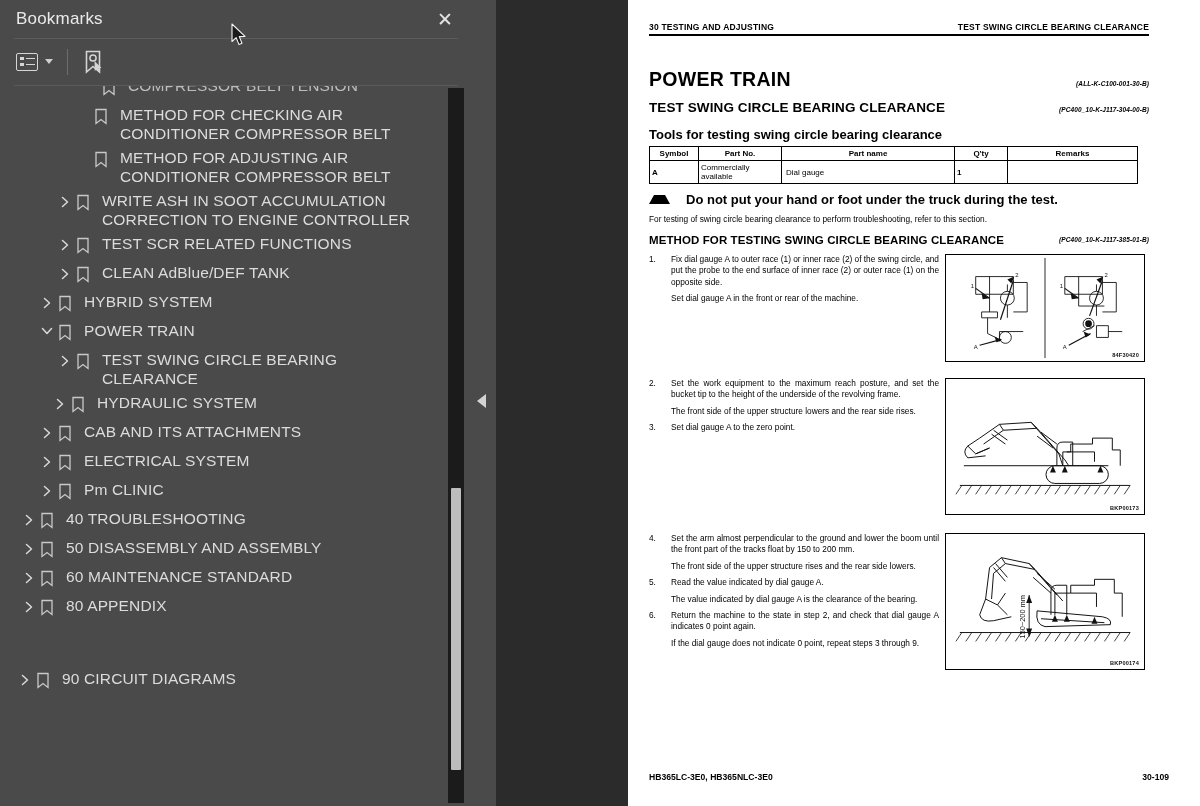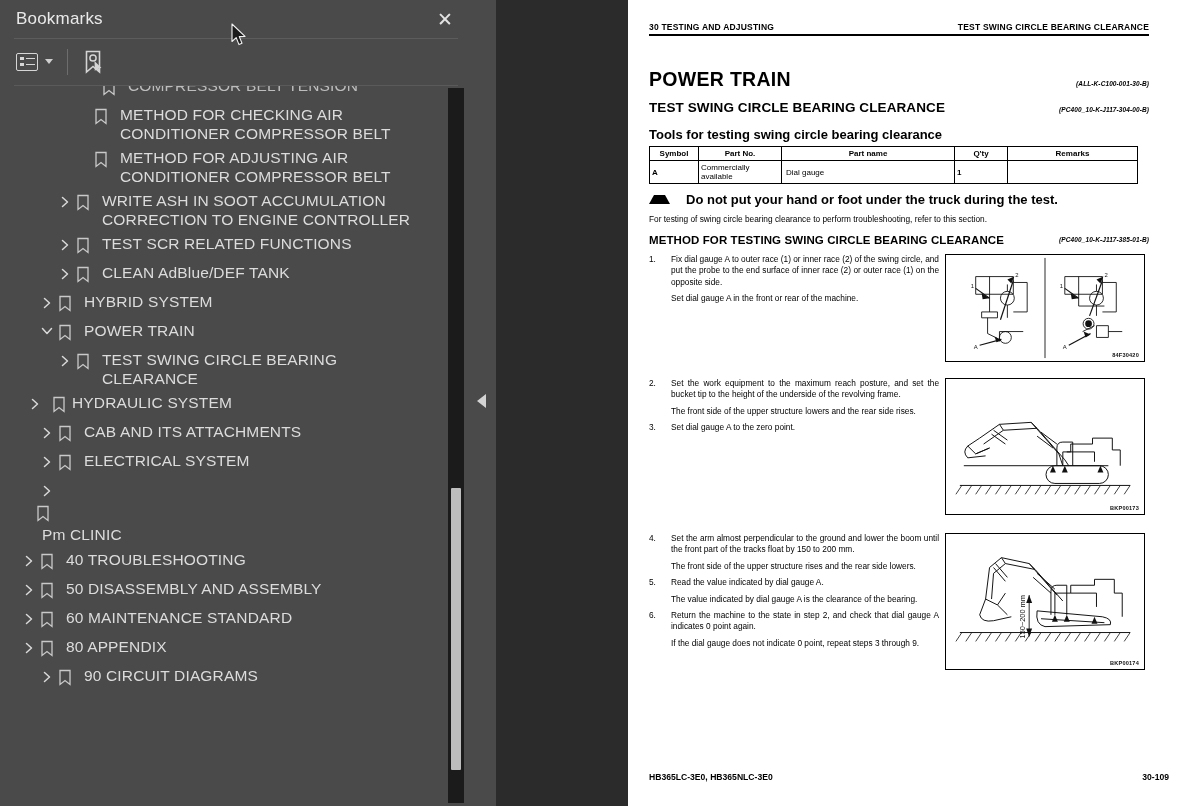--- a/index.html
+++ b/index.html
@@ -297,21 +297,21 @@
             <div class="twisty">
               <svg width="10" height="12" viewBox="0 0 10 12">
                 <path d="M2.5 1.5 L7.5 6 L2.5 10.5" fill="none" stroke="#d9d9d9" stroke-width="1.5" stroke-linecap="round" stroke-linejoin="round"></path>
               </svg>
             </div>
             <div class="bm-mark"><svg width="14" height="17" viewBox="0 0 14 17">
                 <path d="M2 1.5 H12 V15.5 L7 11.6 L2 15.5 Z" fill="none" stroke="#c9c9c9" stroke-width="1.3"></path>
               </svg></div>
             <div class="row-label">TEST SWING CIRCLE BEARING CLEARANCE</div>
           </div>
-          <div class="row" style="padding-left: 24px; padding-right: 14px; text-align: right;">
+          <div class="row" style="padding-left: 49px; padding-right: 14px;">
             <div class="twisty">
               <svg width="10" height="12" viewBox="0 0 10 12">
                 <path d="M2.5 1.5 L7.5 6 L2.5 10.5" fill="none" stroke="#d9d9d9" stroke-width="1.5" stroke-linecap="round" stroke-linejoin="round"></path>
               </svg>
             </div>
             <div class="bm-mark"><svg width="14" height="17" viewBox="0 0 14 17">
                 <path d="M2 1.5 H12 V15.5 L7 11.6 L2 15.5 Z" fill="none" stroke="#c9c9c9" stroke-width="1.3"></path>
               </svg></div>
             <div class="row-label">HYDRAULIC SYSTEM</div>
           </div>
@@ -330,21 +330,21 @@
             <div class="twisty">
               <svg width="10" height="12" viewBox="0 0 10 12">
                 <path d="M2.5 1.5 L7.5 6 L2.5 10.5" fill="none" stroke="#d9d9d9" stroke-width="1.5" stroke-linecap="round" stroke-linejoin="round"></path>
               </svg>
             </div>
             <div class="bm-mark"><svg width="14" height="17" viewBox="0 0 14 17">
                 <path d="M2 1.5 H12 V15.5 L7 11.6 L2 15.5 Z" fill="none" stroke="#c9c9c9" stroke-width="1.3"></path>
               </svg></div>
             <div class="row-label">ELECTRICAL SYSTEM</div>
           </div>
-          <div class="row" style="padding-left: 36px; padding-right: 14px; flex-direction: column;">
+          <div class="row" style="padding-left: 36px; padding-right: 14px;">
             <div class="twisty">
               <svg width="10" height="12" viewBox="0 0 10 12">
                 <path d="M2.5 1.5 L7.5 6 L2.5 10.5" fill="none" stroke="#d9d9d9" stroke-width="1.5" stroke-linecap="round" stroke-linejoin="round"></path>
               </svg>
             </div>
             <div class="bm-mark"><svg width="14" height="17" viewBox="0 0 14 17">
                 <path d="M2 1.5 H12 V15.5 L7 11.6 L2 15.5 Z" fill="none" stroke="#c9c9c9" stroke-width="1.3"></path>
               </svg></div>
             <div class="row-label">Pm CLINIC</div>
           </div>
@@ -385,21 +385,21 @@
             <div class="twisty">
               <svg width="10" height="12" viewBox="0 0 10 12">
                 <path d="M2.5 1.5 L7.5 6 L2.5 10.5" fill="none" stroke="#d9d9d9" stroke-width="1.5" stroke-linecap="round" stroke-linejoin="round"></path>
               </svg>
             </div>
             <div class="bm-mark"><svg width="14" height="17" viewBox="0 0 14 17">
                 <path d="M2 1.5 H12 V15.5 L7 11.6 L2 15.5 Z" fill="none" stroke="#c9c9c9" stroke-width="1.3"></path>
               </svg></div>
             <div class="row-label">80 APPENDIX</div>
           </div>
-          <div class="row" style="padding-left: 36px; padding-right: 14px;">
+          <div class="row" style="padding-left: 14px; padding-right: 14px; margin-top: 44px;">
             <div class="twisty">
               <svg width="10" height="12" viewBox="0 0 10 12">
                 <path d="M2.5 1.5 L7.5 6 L2.5 10.5" fill="none" stroke="#d9d9d9" stroke-width="1.5" stroke-linecap="round" stroke-linejoin="round"></path>
               </svg>
             </div>
             <div class="bm-mark"><svg width="14" height="17" viewBox="0 0 14 17">
                 <path d="M2 1.5 H12 V15.5 L7 11.6 L2 15.5 Z" fill="none" stroke="#c9c9c9" stroke-width="1.3"></path>
               </svg></div>
             <div class="row-label">90 CIRCUIT DIAGRAMS</div>
           </div>

